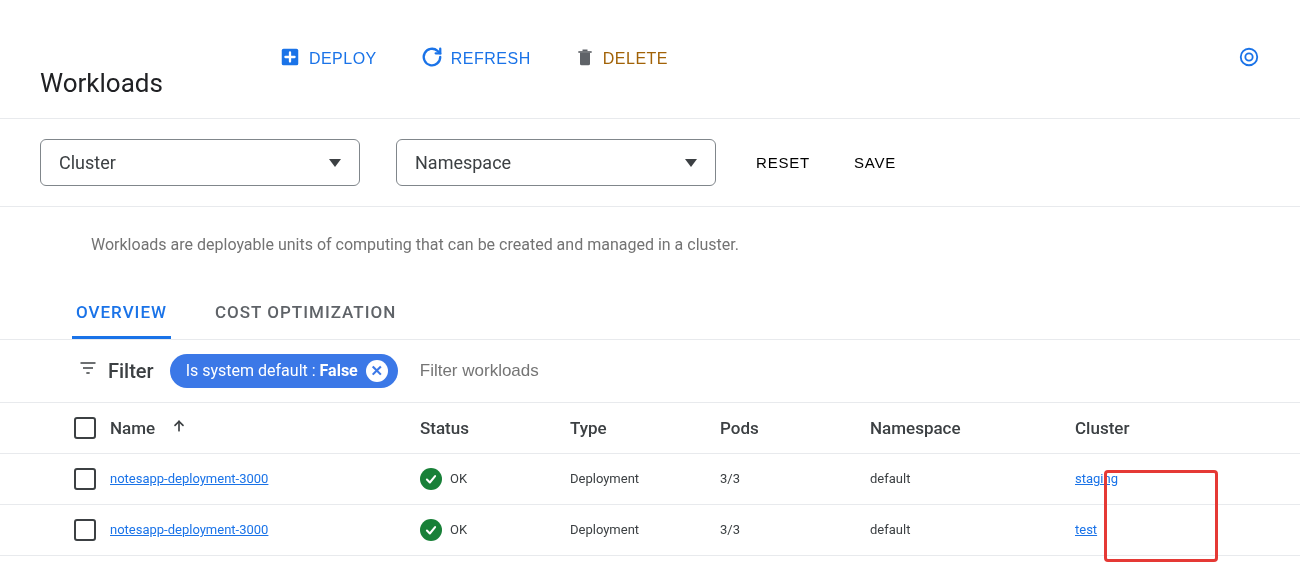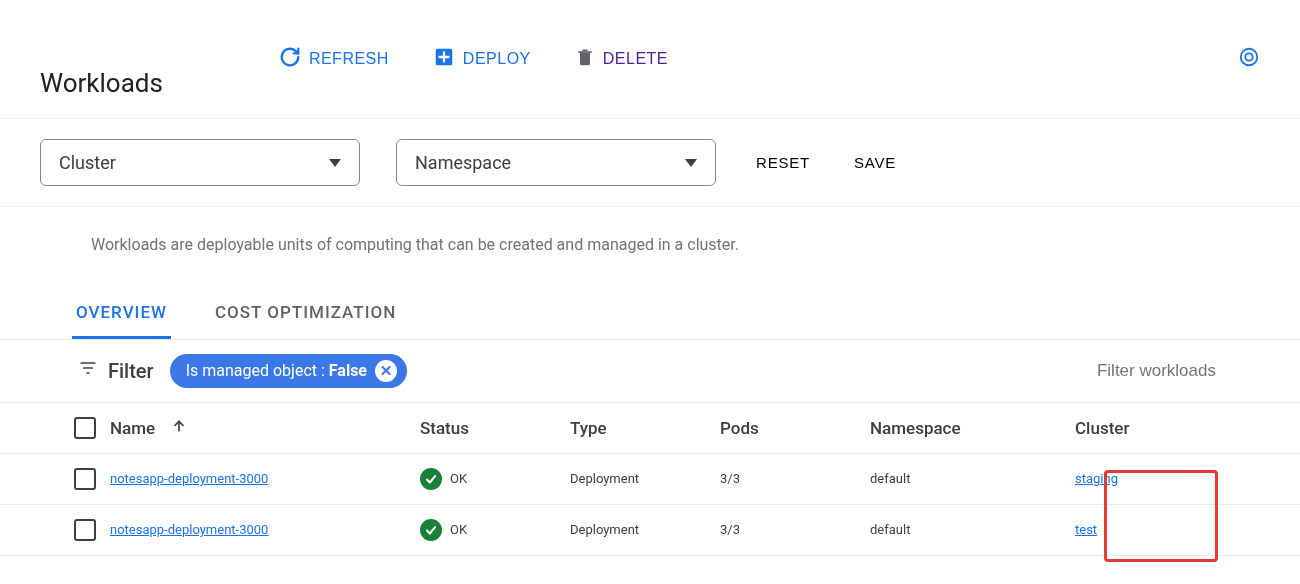--- a/index.html
+++ b/index.html
@@ -29,21 +29,21 @@
       gap: 8px;
       font-size: 16px;
       font-weight: 500;
       letter-spacing: 0.5px;
       cursor: pointer;
       background: none;
       border: none;
       padding: 4px 8px;
     }
     .hbtn.blue { color: #1a73e8; }
-    .hbtn.gray { color: #4c1d95; }
+    .hbtn.gray { color: #a16207; }
     .learn-icon {
       margin-left: auto;
       color: #1a73e8;
       font-size: 20px;
     }
     .filters-row {
       display: flex;
       align-items: center;
       padding: 20px 40px;
       gap: 36px;
@@ -142,21 +142,20 @@
       font-size: 15px;
       cursor: pointer;
     }
     .filter-input {
       border: none;
       font-size: 17px;
       color: #ef4444;
       outline: none;
       flex: 1;
       padding: 6px;
-      text-align: right;
     }
     .table {
       width: 100%;
     }
     .thead, .trow {
       display: grid;
       grid-template-columns: 80px 310px 150px 150px 150px 205px 200px;
       align-items: center;
       padding: 14px 42px 14px 30px;
       border-bottom: 1px solid #e8eaed;
@@ -201,35 +200,35 @@
       margin-left: 6px;
     }
   </style>
 </head>
 <body>
 
 <div class="header">
   <h1 class="page-title">Workloads</h1>
   <button class="hbtn blue">
     <span>
+      <svg width="22" height="22" viewBox="0 0 24 24">
+          <rect x="3" y="3" width="18" height="18" rx="2" fill="#1a73e8"></rect>
+          <path d="M12 7v10M7 12h10" stroke="#fff" stroke-width="2.5" stroke-linecap="round"></path>
+        </svg>
+    </span>
+    <span>DEPLOY</span>
+  </button>
+  <button class="hbtn blue">
+    <span>
       <svg width="22" height="22" viewBox="0 0 24 24" fill="none" stroke="#1a73e8" stroke-width="2.5" stroke-linecap="round">
           <path d="M21 12a9 9 0 1 1-3-6.7L21 8"></path>
           <path d="M21 3v5h-5"></path>
         </svg>
     </span>
     <span>REFRESH</span>
-  </button>
-  <button class="hbtn blue">
-    <span>
-      <svg width="22" height="22" viewBox="0 0 24 24">
-          <rect x="3" y="3" width="18" height="18" rx="2" fill="#1a73e8"></rect>
-          <path d="M12 7v10M7 12h10" stroke="#fff" stroke-width="2.5" stroke-linecap="round"></path>
-        </svg>
-    </span>
-    <span>DEPLOY</span>
   </button>
   <button class="hbtn gray">
     <span>
       <svg width="20" height="20" viewBox="0 0 24 24" fill="#5f6368">
           <path d="M6 7h12v13a2 2 0 0 1-2 2H8a2 2 0 0 1-2-2V7z"></path>
           <path d="M4 5h16v2H4z"></path>
           <path d="M9 3h6v2H9z"></path>
         </svg>
     </span>
     <span>DELETE</span>
@@ -265,21 +264,21 @@
 <div class="filter-row">
   <span class="filter-label">
     <span>
       <svg width="20" height="20" viewBox="0 0 24 24" fill="#3c4043">
           <path d="M3 5h18v2H3zM6 11h12v2H6zM10 17h4v2h-4z"></path>
         </svg>
     </span>
     <span>Filter</span>
   </span>
   <span class="chip">
-    <span><span>Is managed object : </span><strong>False</strong></span>
+    <span><span>Is system default : </span><strong>False</strong></span>
     <span class="chip-close">✕</span>
   </span>
   <input class="filter-input" placeholder="Filter workloads" style="">
 </div>
 
 <div class="table">
   <div class="thead">
     <div>
         <div class="checkbox"></div>
       </div>

